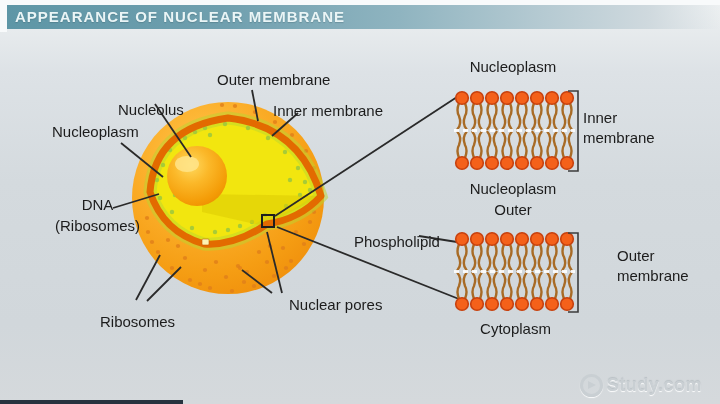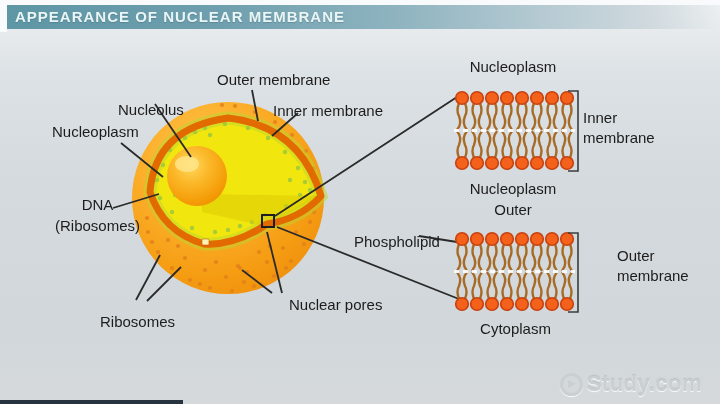--- a/index.html
+++ b/index.html
@@ -31,21 +31,21 @@
     user-select:none;
   }
   #watermark .wm-circle{
     width:17px;height:17px;border-radius:50%;border:3px solid #c9cfd3;position:relative;
     box-shadow:0 1px 1px rgba(255,255,255,.9);
   }
   #watermark .wm-circle:after{
     content:""; position:absolute; left:5px; top:4px;
     border-left:8px solid #c9cfd3; border-top:4.5px solid transparent; border-bottom:4.5px solid transparent;
   }
-  #watermark .wm-text{font-size:22px; font-weight:bold; letter-spacing:0.5px;}
+  #watermark .wm-text{font-size:18px; font-weight:bold; letter-spacing:0.5px;}
   #bottom-dark-strip{position:absolute;left:0;bottom:0;width:183px;height:4px;background:#27333f;}
 </style>
 </head>
 <body>
 
 <div id="stage">
   <div id="top-white-strip"></div>
   <div id="left-white-strip"></div>
 
   <div id="title-bar">

